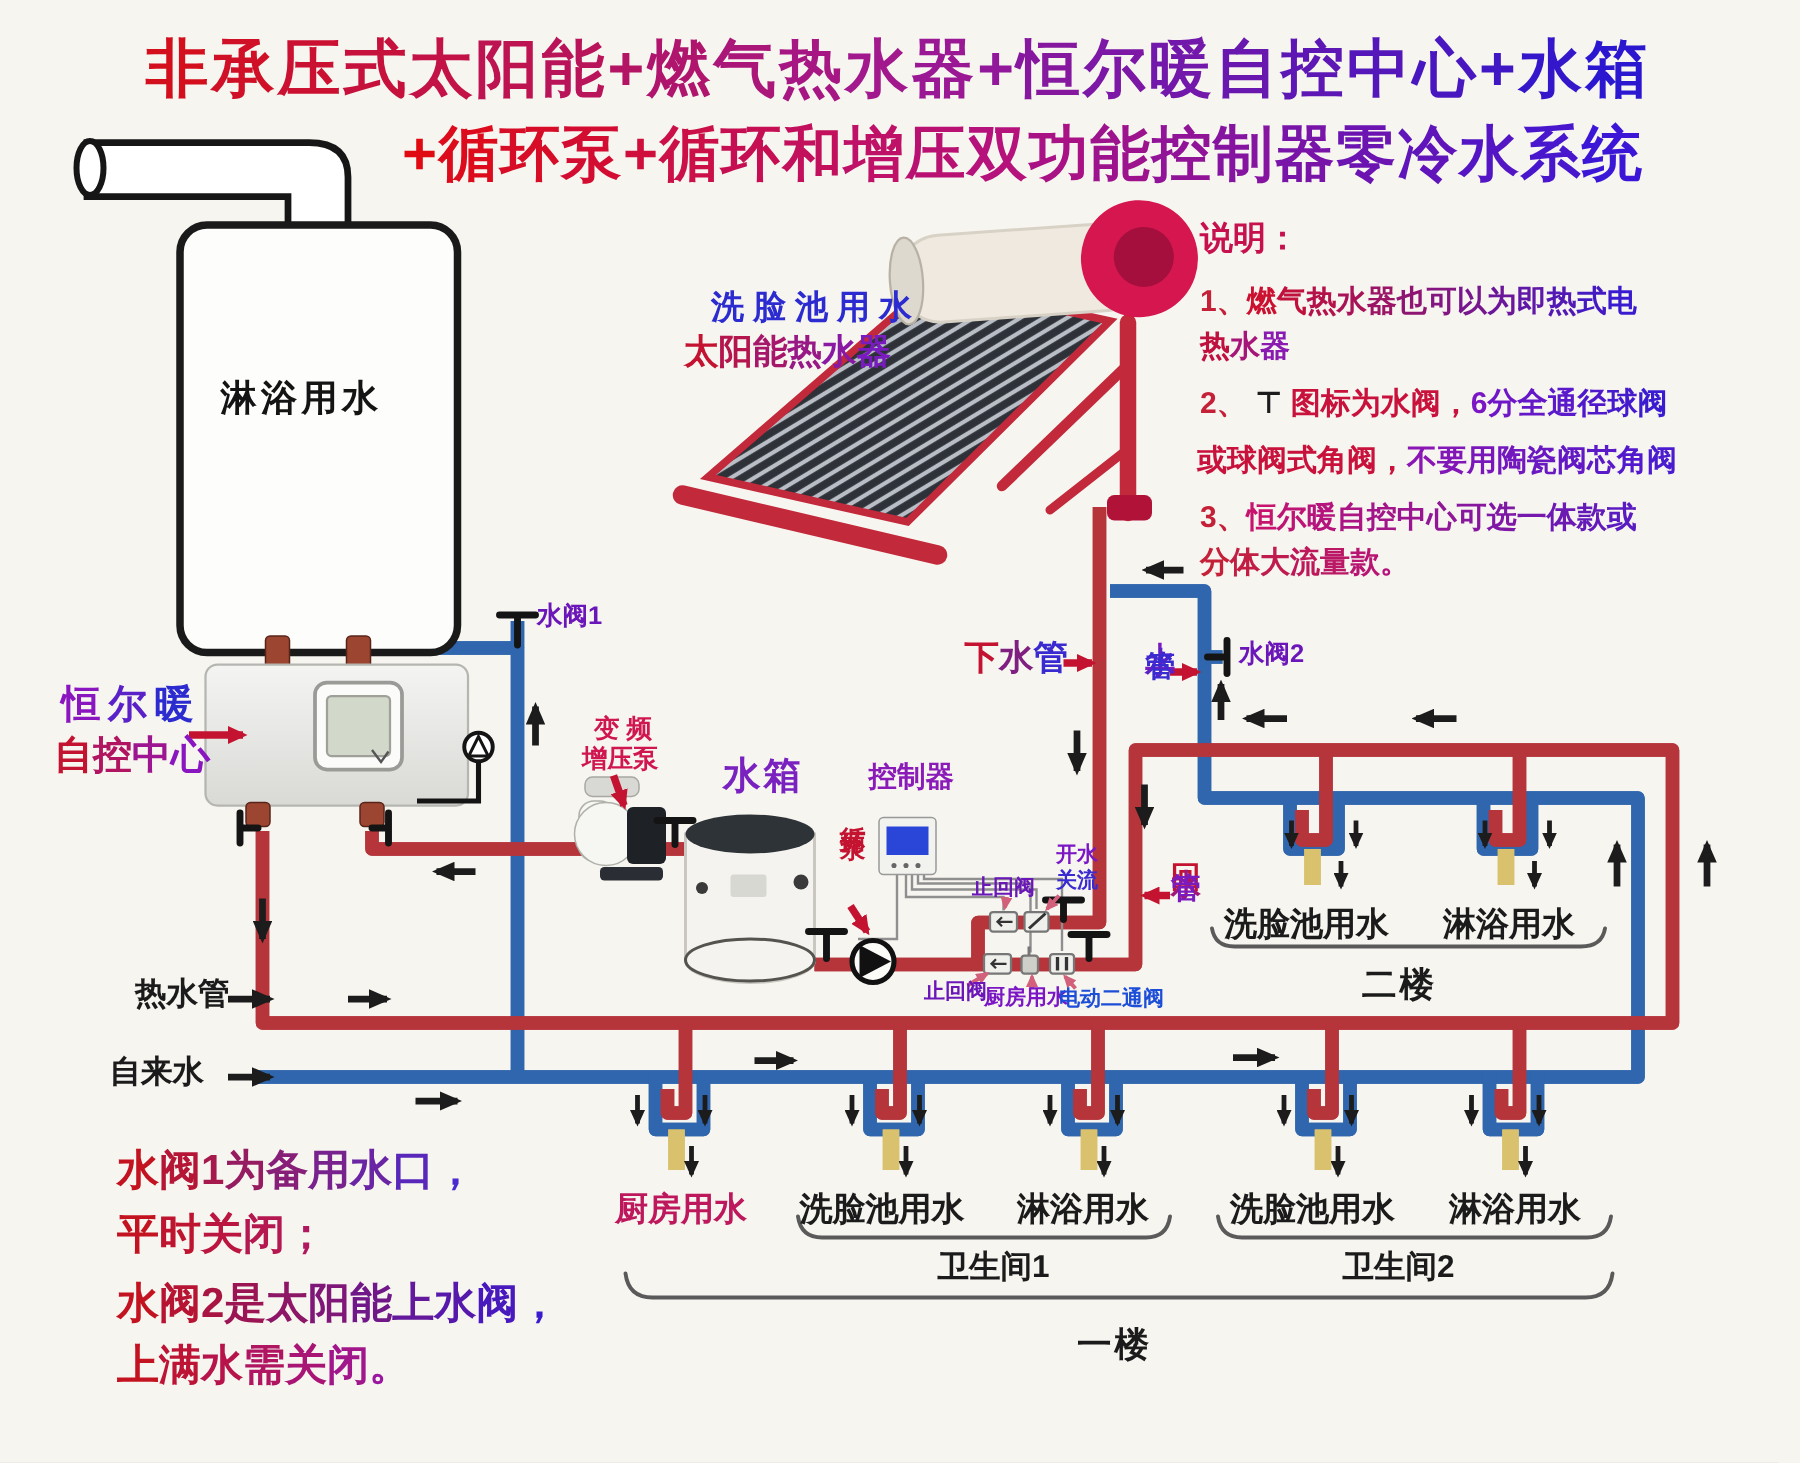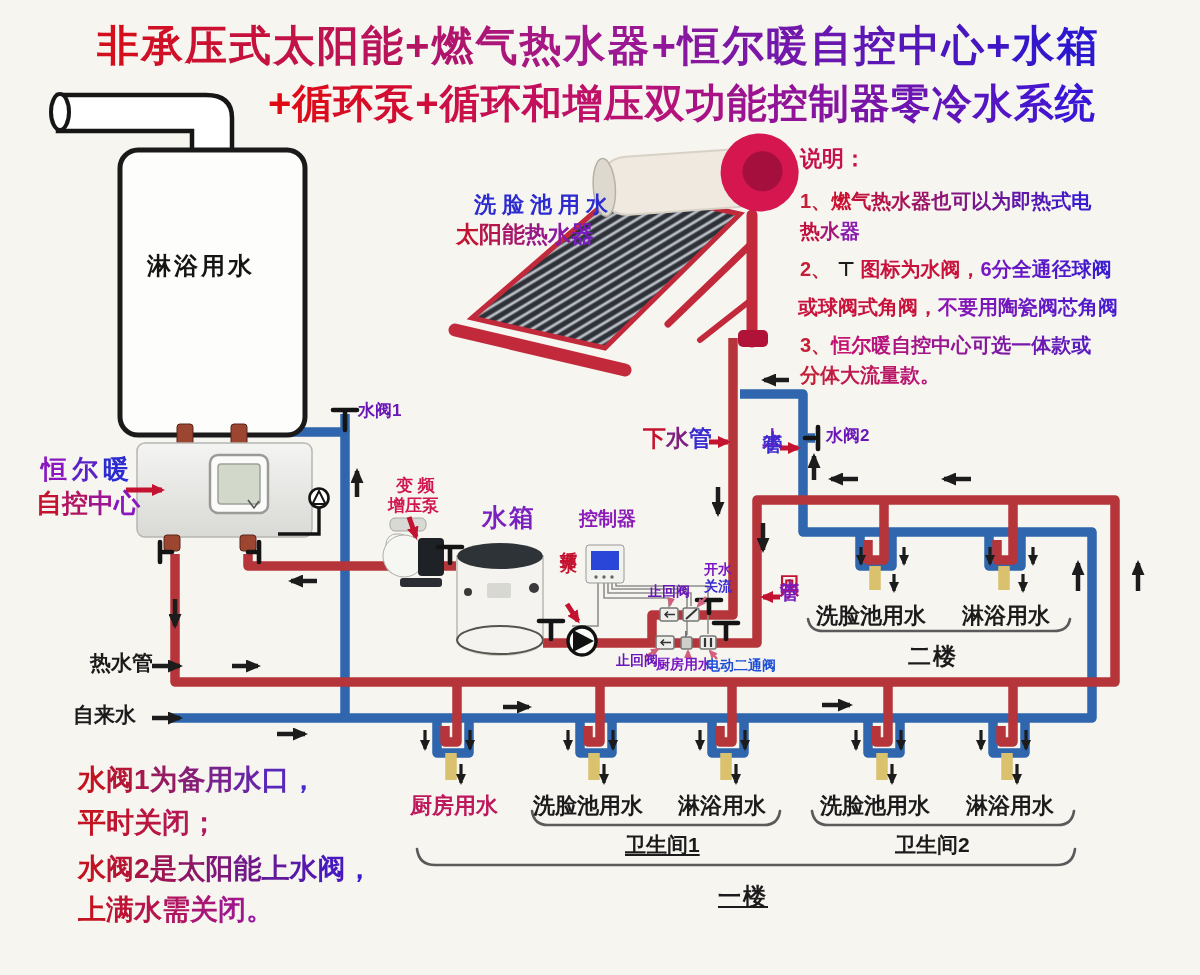--- a/index.html
+++ b/index.html
@@ -345,23 +345,23 @@
       <div class="lbl" style="left: 826px; top: 426px; font-size: 17px; color: rgb(106, 22, 184);">水阀2</div>
       <div class="lbl v" style="left: 780px; top: 560px; font-size: 20px;"><span style="color: rgb(196, 19, 48);">回</span><span style="color: rgb(159, 23, 120);">水</span><span style="color: rgb(122, 27, 192);">管</span></div>
       <div class="lbl" style="left: 90px; top: 651px; font-size: 21px; color: rgb(27, 27, 27);">热水管</div>
       <div class="lbl" style="left: 73px; top: 703px; font-size: 21px; color: rgb(27, 27, 27);">自来水</div>
       <div class="lbl" style="left: 816px; top: 603px; font-size: 22px; color: rgb(27, 27, 27);">洗脸池用水</div>
       <div class="lbl" style="left: 962px; top: 603px; font-size: 22px; color: rgb(27, 27, 27);">淋浴用水</div>
       <div class="lbl" style="left: 908px; top: 643px; font-size: 23px; letter-spacing: 2px; color: rgb(27, 27, 27);">二楼</div>
       <div class="lbl" style="left: 410px; top: 793px; font-size: 22px; color: #be185d;">厨房用水</div>
       <div class="lbl" style="left: 533px; top: 793px; font-size: 22px; color: rgb(27, 27, 27);">洗脸池用水</div>
       <div class="lbl" style="left: 678px; top: 793px; font-size: 22px; color: rgb(27, 27, 27);">淋浴用水</div>
-      <div class="lbl" style="left: 625px; top: 833px; font-size: 21px; color: rgb(27, 27, 27); text-decoration: underline;">卫生间1</div>
+      <div class="lbl" style="left: 625px; top: 833px; font-size: 21px; color: rgb(27, 27, 27);">卫生间1</div>
       <div class="lbl" style="left: 820px; top: 793px; font-size: 22px; color: rgb(27, 27, 27);">洗脸池用水</div>
       <div class="lbl" style="left: 966px; top: 793px; font-size: 22px; color: rgb(27, 27, 27);">淋浴用水</div>
       <div class="lbl" style="left: 895px; top: 833px; font-size: 21px; color: rgb(27, 27, 27);">卫生间2</div>
-      <div class="lbl" style="left: 718px; top: 883px; font-size: 23px; letter-spacing: 2px; color: rgb(27, 27, 27); text-decoration: underline;">一楼</div>
+      <div class="lbl" style="left: 718px; top: 883px; font-size: 23px; letter-spacing: 2px; color: rgb(27, 27, 27);">一楼</div>
       <div class="lbl" style="left: 78px; top: 764px; font-size: 28px;"><span style="color: rgb(196, 19, 32);">水</span><span style="color: rgb(181, 22, 54);">阀</span><span style="color: rgb(166, 25, 76);">1</span><span style="color: rgb(150, 28, 98);">为</span><span style="color: rgb(135, 31, 120);">备</span><span style="color: rgb(120, 34, 142);">用</span><span style="color: rgb(105, 37, 164);">水</span><span style="color: rgb(89, 40, 186);">口</span><span style="color: rgb(74, 43, 208);">，</span></div>
       <div class="lbl" style="left: 78px; top: 807px; font-size: 28px;"><span style="color: rgb(196, 19, 32);">平</span><span style="color: rgb(191, 20, 48);">时</span><span style="color: rgb(186, 22, 64);">关</span><span style="color: rgb(181, 23, 80);">闭</span><span style="color: rgb(176, 24, 96);">；</span></div>
       <div class="lbl" style="left: 78px; top: 853px; font-size: 28px;"><span style="color: rgb(196, 19, 32);">水</span><span style="color: rgb(182, 20, 50);">阀</span><span style="color: rgb(168, 21, 67);">2</span><span style="color: rgb(155, 21, 85);">是</span><span style="color: rgb(141, 22, 102);">太</span><span style="color: rgb(127, 23, 120);">阳</span><span style="color: rgb(113, 24, 137);">能</span><span style="color: rgb(99, 25, 155);">上</span><span style="color: rgb(86, 25, 172);">水</span><span style="color: rgb(72, 26, 190);">阀</span><span style="color: rgb(58, 27, 207);">，</span></div>
       <div class="lbl" style="left: 78px; top: 894px; font-size: 28px;"><span style="color: rgb(196, 19, 32);">上</span><span style="color: rgb(189, 20, 53);">满</span><span style="color: rgb(182, 20, 75);">水</span><span style="color: rgb(175, 21, 96);">需</span><span style="color: rgb(168, 21, 117);">关</span><span style="color: rgb(161, 22, 139);">闭</span><span style="color: rgb(154, 22, 160);">。</span></div>
     </div>
 </div>
 
 </body></html>

